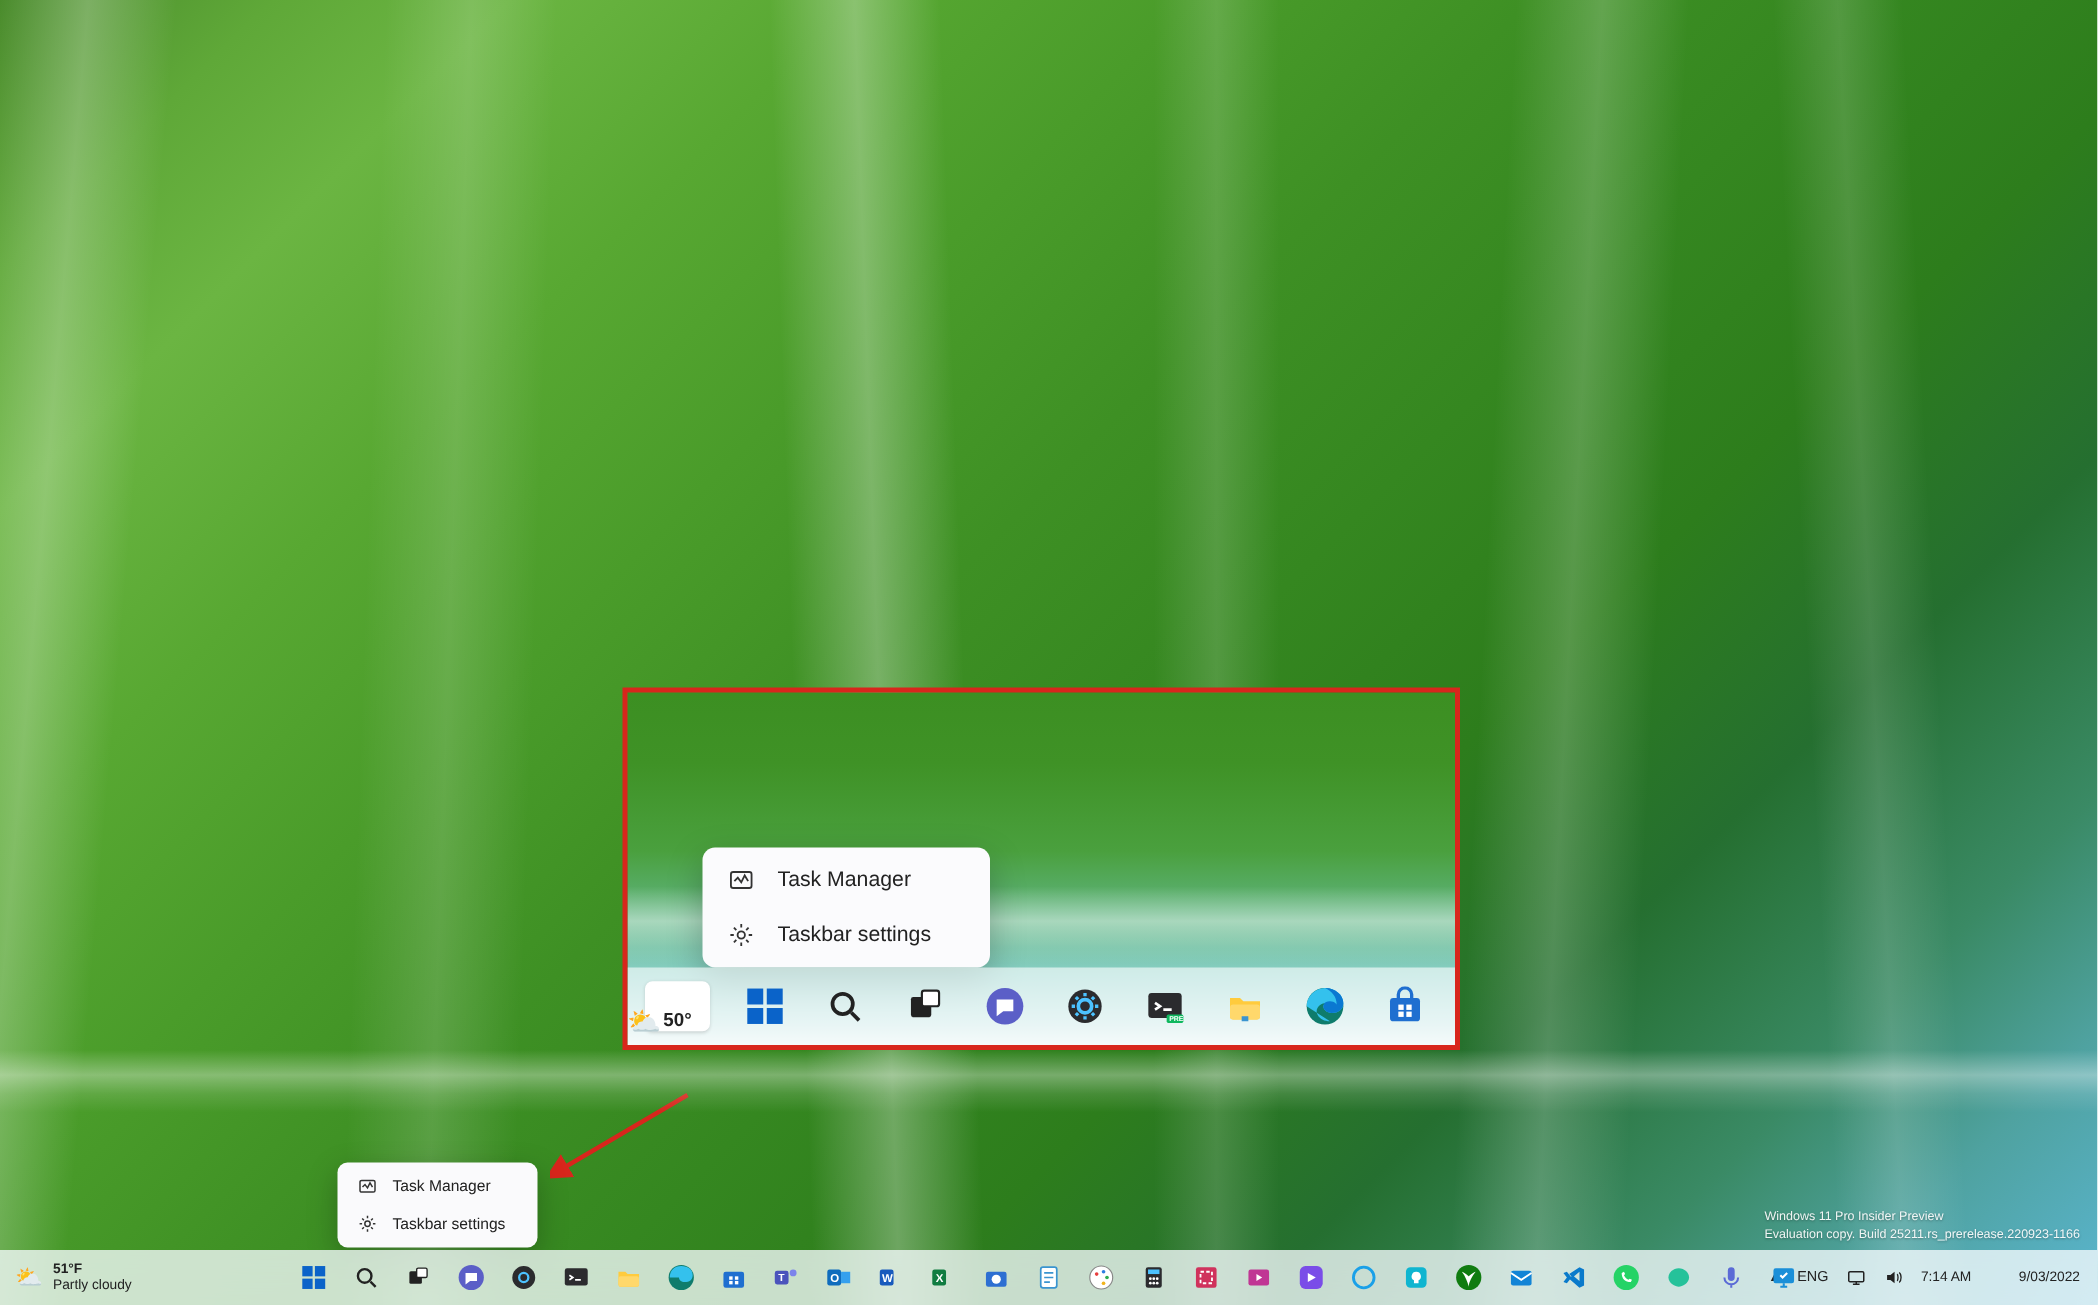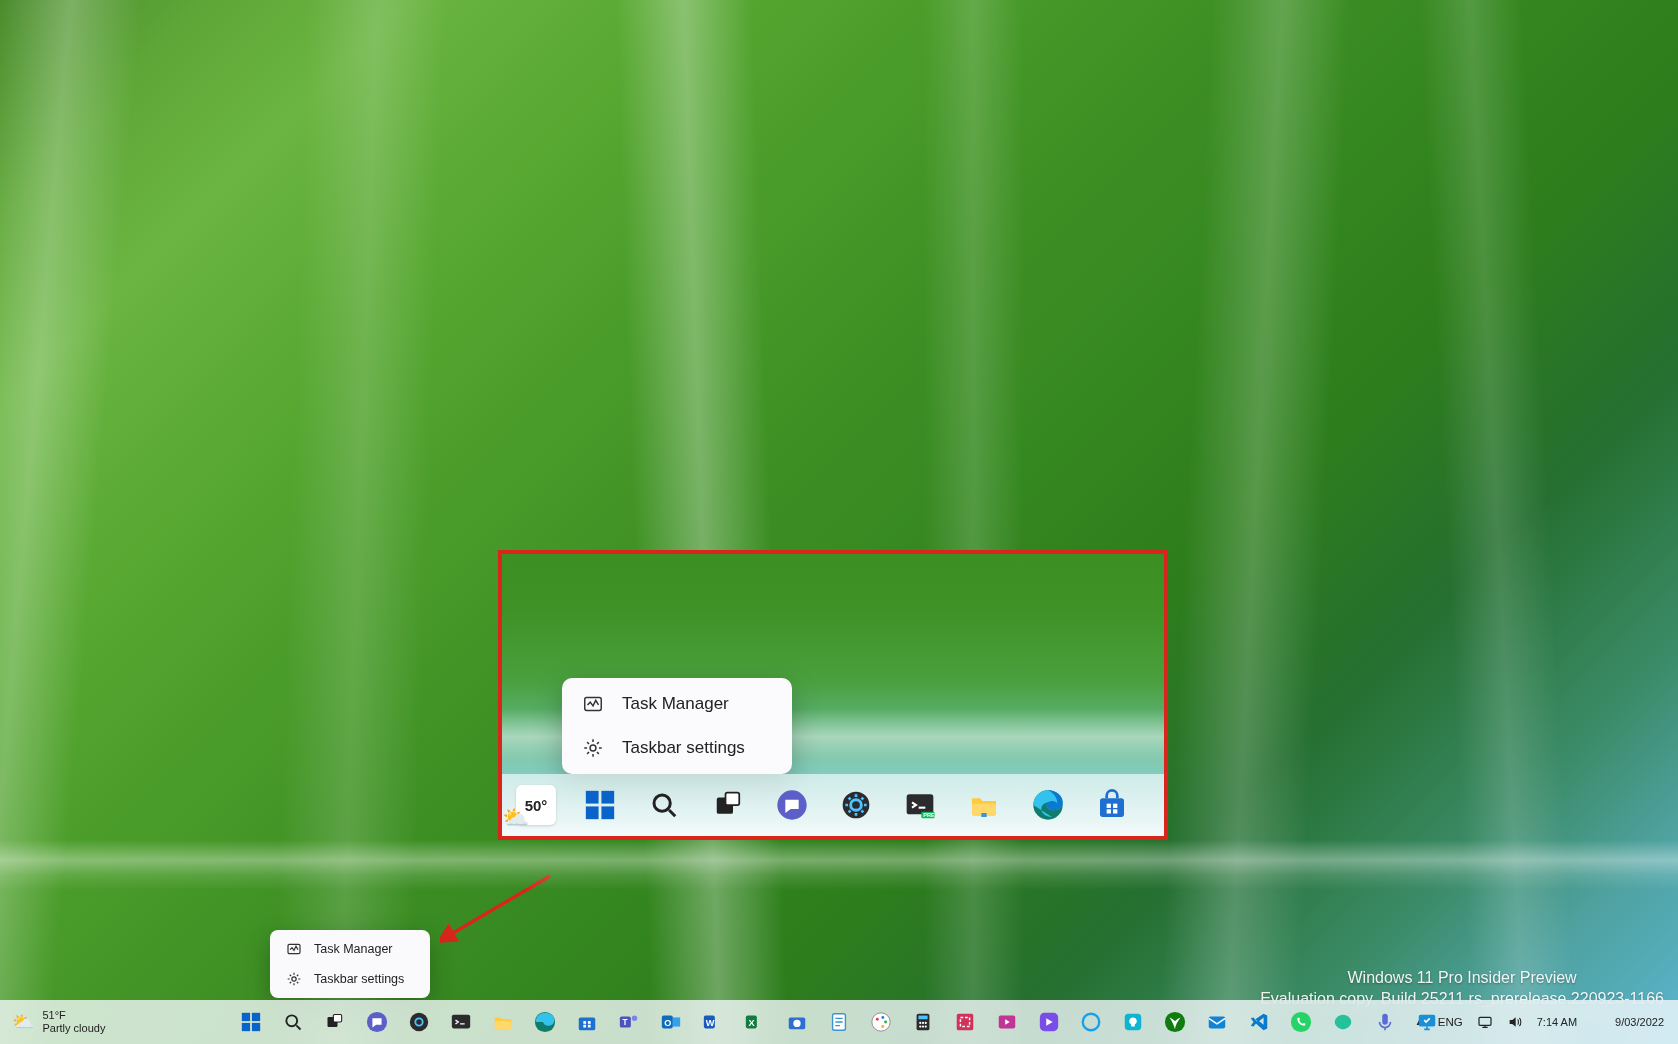--- a/index.html
+++ b/index.html
@@ -118,46 +118,46 @@
 .inset-taskbar {
   position:absolute; left:0; right:0; bottom:0; height:62px;
   background: rgba(248,252,252,0.65);
   display:flex; align-items:center; gap: 12px;
   padding-left: 8px;
 }
 .inset-taskbar .tb-icon { width:52px; height:52px; }
 .inset-taskbar .app-ico { width:34px; height:34px; }
 
 .big-weather {
-  width:40px; height:40px;
+  width:52px; height:40px;
   background:#fff; border-radius:6px;
-  display:flex; align-items:center; justify-content:center;
+  display:flex; align-items:flex-end; justify-content:center;
   font-size:15px; font-weight:600; color:#222;
   box-shadow: 0 1px 3px rgba(0,0,0,0.15);
   position:relative;
   margin:0 6px;
 }
 .big-weather::before{
   content:"⛅"; position:absolute; left:-14px; bottom:-6px; font-size:22px;
 }
 
 
 .arrow {
   position:absolute;
   left: 440px; top: 870px;
   width: 120px; height: 80px;
   pointer-events:none;
 }
 
 
 .watermark {
   position:absolute;
-  right: 14px; bottom: 34px;
-  text-align:center;
-  font-size: 16px;
+  right: 14px; bottom: 50px;
+  text-align:left;
+  font-size: 10px;
   color: rgba(255,255,255,0.92);
   line-height:1.35;
   text-shadow: 0 1px 2px rgba(0,0,0,0.35);
 }
 
 
 svg { display:block; }
 </style>
 </head>
 <body>
@@ -312,21 +312,21 @@
   <div class="watermark">
     <div>Windows 11 Pro Insider Preview</div>
     <div>Evaluation copy. Build 25211.rs_prerelease.220923-1166</div>
   </div>
 
   <div class="taskbar">
     <div class="tb-left">
       <div class="weather">
         <span class="weather-icon">⛅</span>
         <div>
-          <div style="font-weight:400">51°F</div>
+          <div style="font-weight:700">51°F</div>
           <div>Partly cloudy</div>
         </div>
       </div>
     </div>
 
     <div class="tb-center" id="tb-center">
         <div class="tb-icon">
           <span class="app-ico">
             <svg viewBox="0 0 24 24" width="22" height="22">
               <rect x="2" y="2" width="9" height="9" fill="#0a63c9"></rect>

